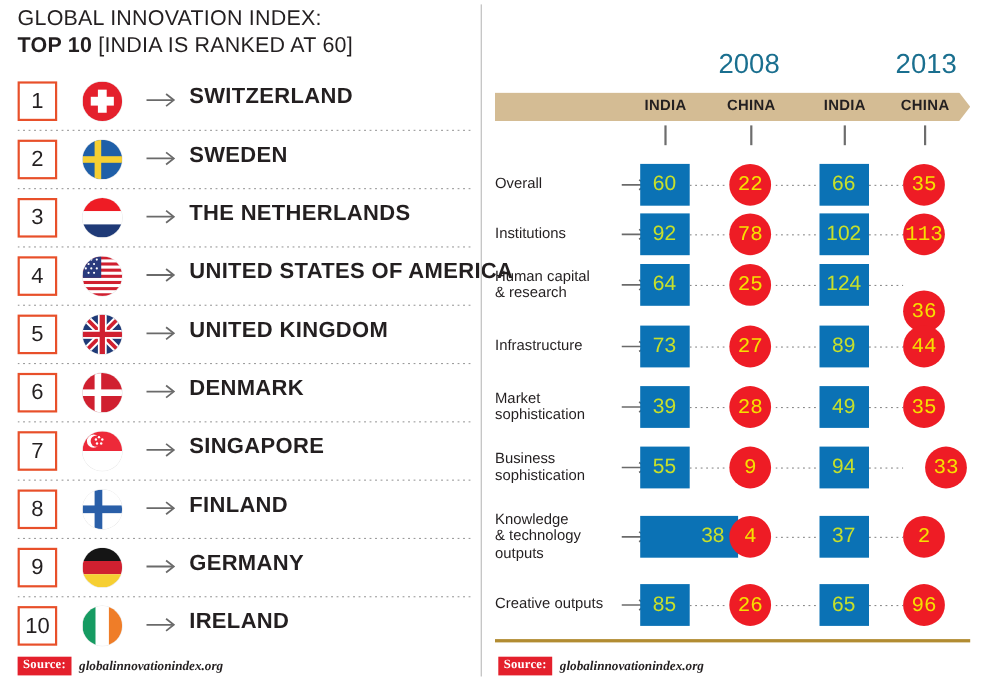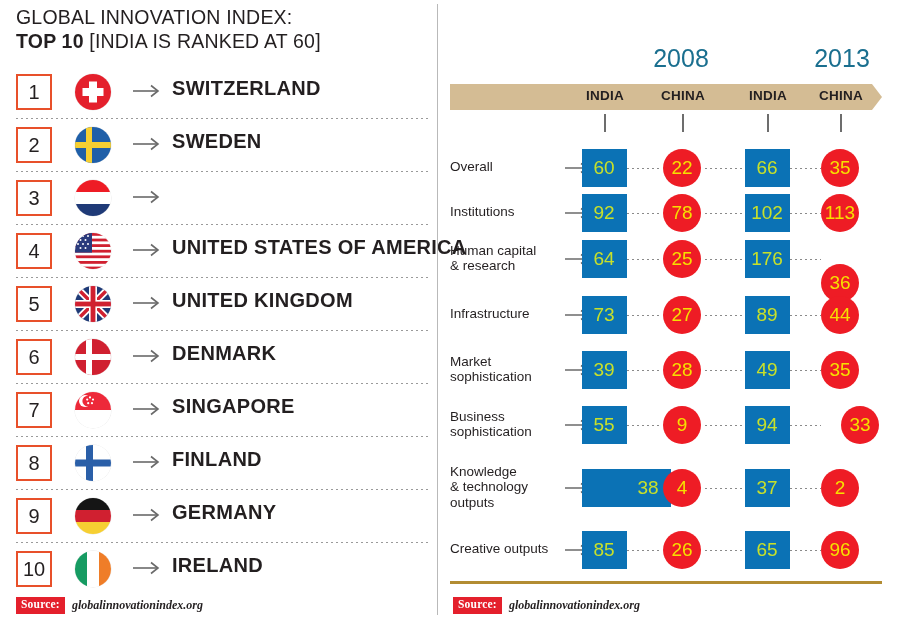--- a/index.html
+++ b/index.html
@@ -53,21 +53,21 @@
   .tick{position:absolute;top:114px;width:2px;height:18px;background:#6d6d6d;}
 
   .drow{position:absolute;left:0;width:463px;}
   .rlabel{position:absolute;left:13px;font-size:13.5px;color:#231f20;line-height:15.5px;}
   .rarrow{position:absolute;width:28px;height:14px;}
   .sq{position:absolute;width:45px;height:38px;background:#0b72b5;
      display:flex;align-items:center;justify-content:center;
      font-size:19px;color:#c8e02a;font-weight:500;}
   .ci{position:absolute;width:38px;height:38px;border-radius:50%;background:#ee1c25;
      display:flex;align-items:center;justify-content:center;
-     font-size:19px;color:#f6e000;font-weight:500;}
+     font-size:19px;color:#f6e000;font-weight:500;font-family:Liberation Mono, monospace;}
   .dotline{position:absolute;height:1px;
      background-image:linear-gradient(to right,#8a8a8a 0 2px,transparent 2px 5px);
      background-size:5px 1px;background-repeat:repeat-x;}
   .goldrule{position:absolute;left:13px;top:581px;width:432px;height:3px;background:#b28c32;}
 </style>
 </head>
 <body>
 
 <div class="page">
 
@@ -115,20 +115,21 @@
             <svg class="flagsvg" viewBox="0 0 36 36">
               <rect width="36" height="12" fill="#ee1c25"></rect>
               <rect y="12" width="36" height="12" fill="#fff"></rect>
               <rect y="24" width="36" height="12" fill="#1f3a77"></rect>
             </svg>
           </div>
           <div class="arrow"><svg viewBox="0 0 30 16" width="30" height="16">
               <line x1="0" y1="8" x2="24" y2="8" stroke="#6a6a6a" stroke-width="1.6"></line>
               <polyline points="18,2.5 25,8 18,13.5" fill="none" stroke="#6a6a6a" stroke-width="1.6"></polyline>
             </svg></div>
+          <div class="cname">THE NETHERLANDS</div>
           <div class="dots"></div>
         </div>
         <div class="crow">
           <div class="rankbox">4</div>
           <div class="flag">
             <svg class="flagsvg" viewBox="0 0 36 36">
               <rect width="36" height="36" fill="#fff"></rect>
               <g fill="#d02030">
                 <rect y="0" width="36" height="2.8"></rect>
                 <rect y="5.6" width="36" height="2.8"></rect>
@@ -335,21 +336,21 @@
           </div>
           <div class="rarrow" style="left:128px;top:252px;"><svg viewBox="0 0 28 14" width="28" height="14">
               <line x1="0" y1="7" x2="22" y2="7" stroke="#6a6a6a" stroke-width="1.5"></line>
               <polyline points="16,2.5 23,7 16,11.5" fill="none" stroke="#6a6a6a" stroke-width="1.5"></polyline>
             </svg></div>
           <div class="dotline" style="left:190px;width:32px;top:259px;"></div>
           <div class="dotline" style="left:268px;width:39px;top:259px;"></div>
           <div class="dotline" style="left:353px;width:31px;top:259px;"></div>
           <div class="sq" style="left:144.5px;top:240px;">64</div>
           <div class="ci" style="left:226px;top:240px;">25</div>
-          <div class="sq" style="left:307.5px;top:240px;">176</div>
+          <div class="sq" style="left:307.5px;top:240px;">124</div>
           <div class="ci" style="left:384px;top:240px;margin-top:24px;">36</div>
         </div>
         <div class="drow" style="top: 0px;">
           <div class="rlabel" style="top:306.25px;">
             <div>Infrastructure</div>
           </div>
           <div class="rarrow" style="left:128px;top:308px;"><svg viewBox="0 0 28 14" width="28" height="14">
               <line x1="0" y1="7" x2="22" y2="7" stroke="#6a6a6a" stroke-width="1.5"></line>
               <polyline points="16,2.5 23,7 16,11.5" fill="none" stroke="#6a6a6a" stroke-width="1.5"></polyline>
             </svg></div>

